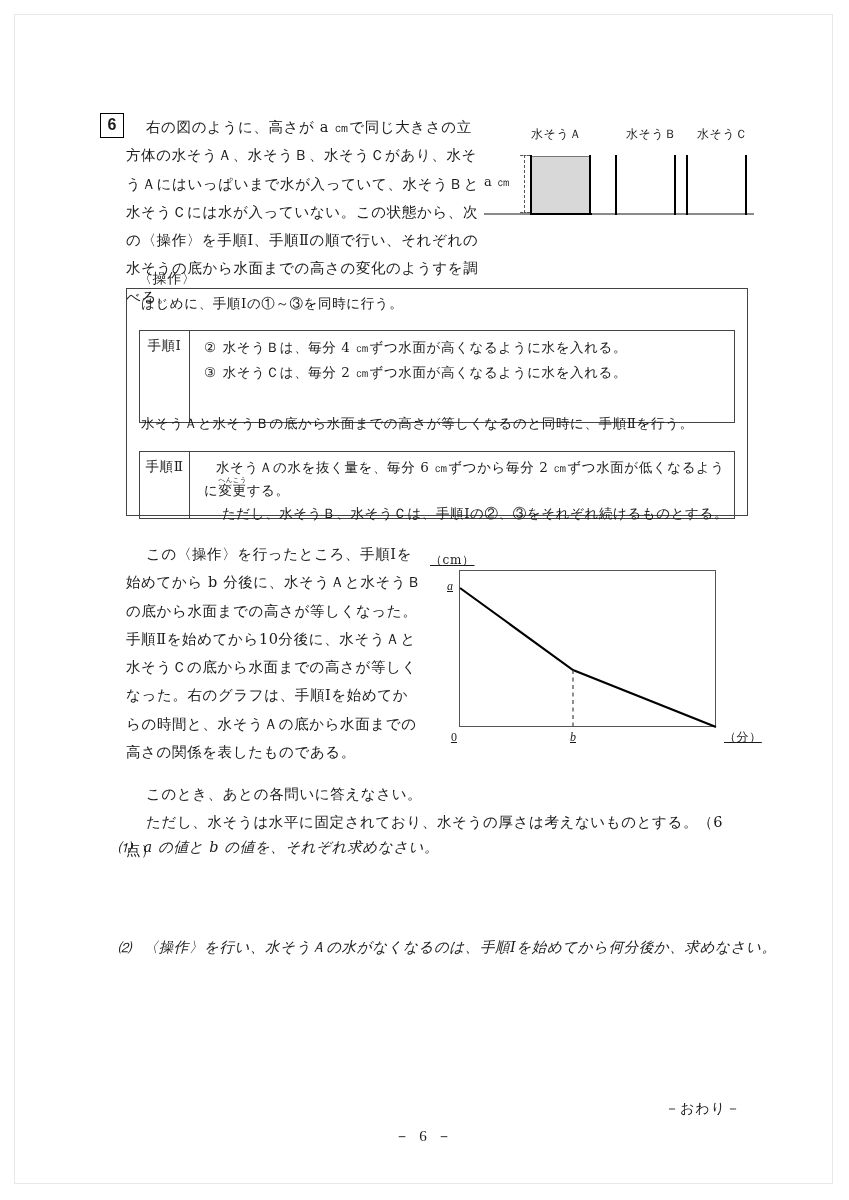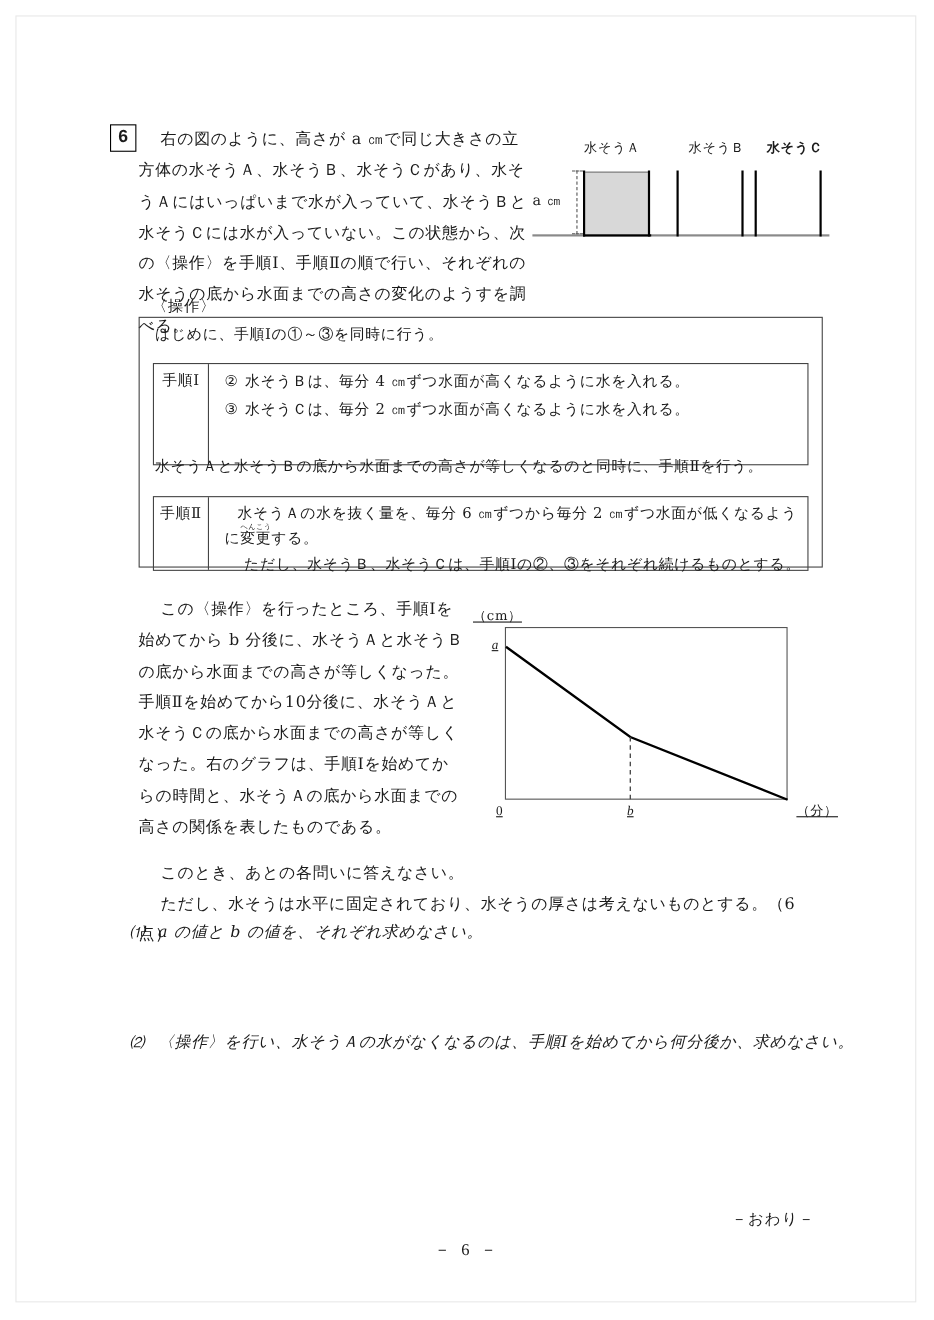--- a/index.html
+++ b/index.html
@@ -287,21 +287,21 @@
 
   <div id="intro" class="jp">
     <span>右の図のように、高さが a ㎝で同じ大きさの立方体の水そうＡ、水そうＢ、水そうＣがあり、水そうＡにはいっぱいまで水が入っていて、水そうＢと水そうＣには水が入っていない。この状態から、次の〈操作〉を手順Ⅰ、手順Ⅱの順で行い、それぞれの水そうの底から水面までの高さの変化のようすを調べる。</span>
   </div>
 
   <div id="sousa-label" class="jp">〈操作〉</div>
 
   <div id="tanks">
     <div class="tank-label jp" style="left:47px;font-family:Liberation Serif, serif;">水そうＡ</div>
     <div class="tank-label jp" style="left:142px;">水そうＢ</div>
-    <div class="tank-label jp" style="left:213px;font-weight:bold;">水そうＣ</div>
+    <div class="tank-label jp" style="left:213px;">水そうＣ</div>
 
     <div id="ground"></div>
 
     <div id="dash-measure"></div>
     <div class="dash-tick" style="top:29px;"></div>
     <div class="dash-tick" style="top:86px;"></div>
     <div id="acm-label" class="jp">a ㎝</div>
 
     <div class="tank-water" style="left:48px; top:30px; width:58px; height:57px;"></div>
     <div class="tank-wall" style="left:46px; top:29px; height:60px;"></div>

